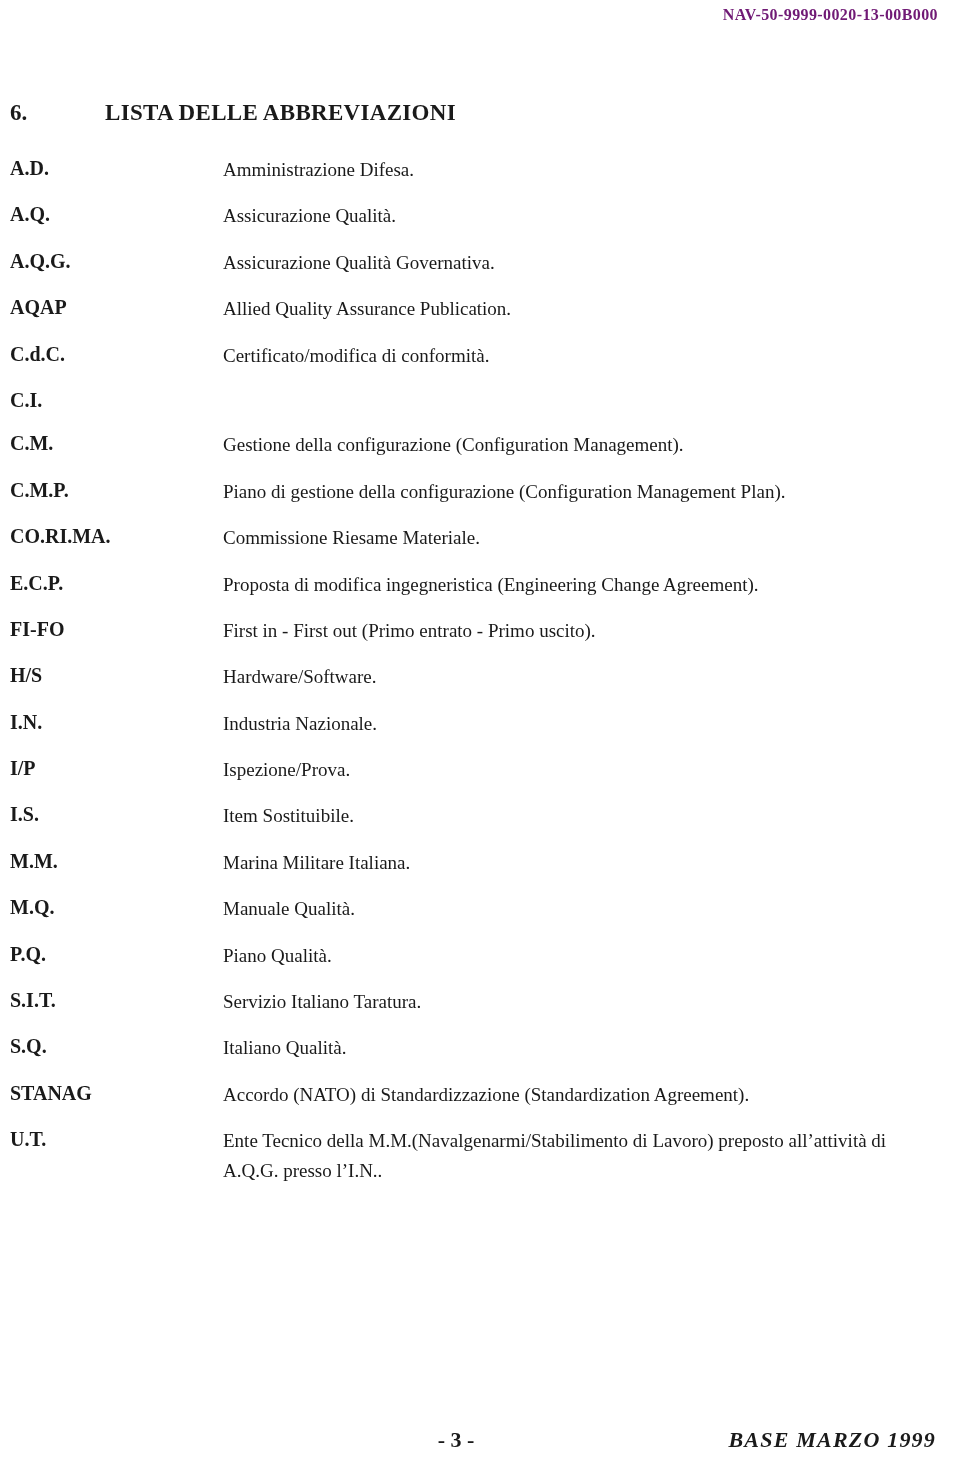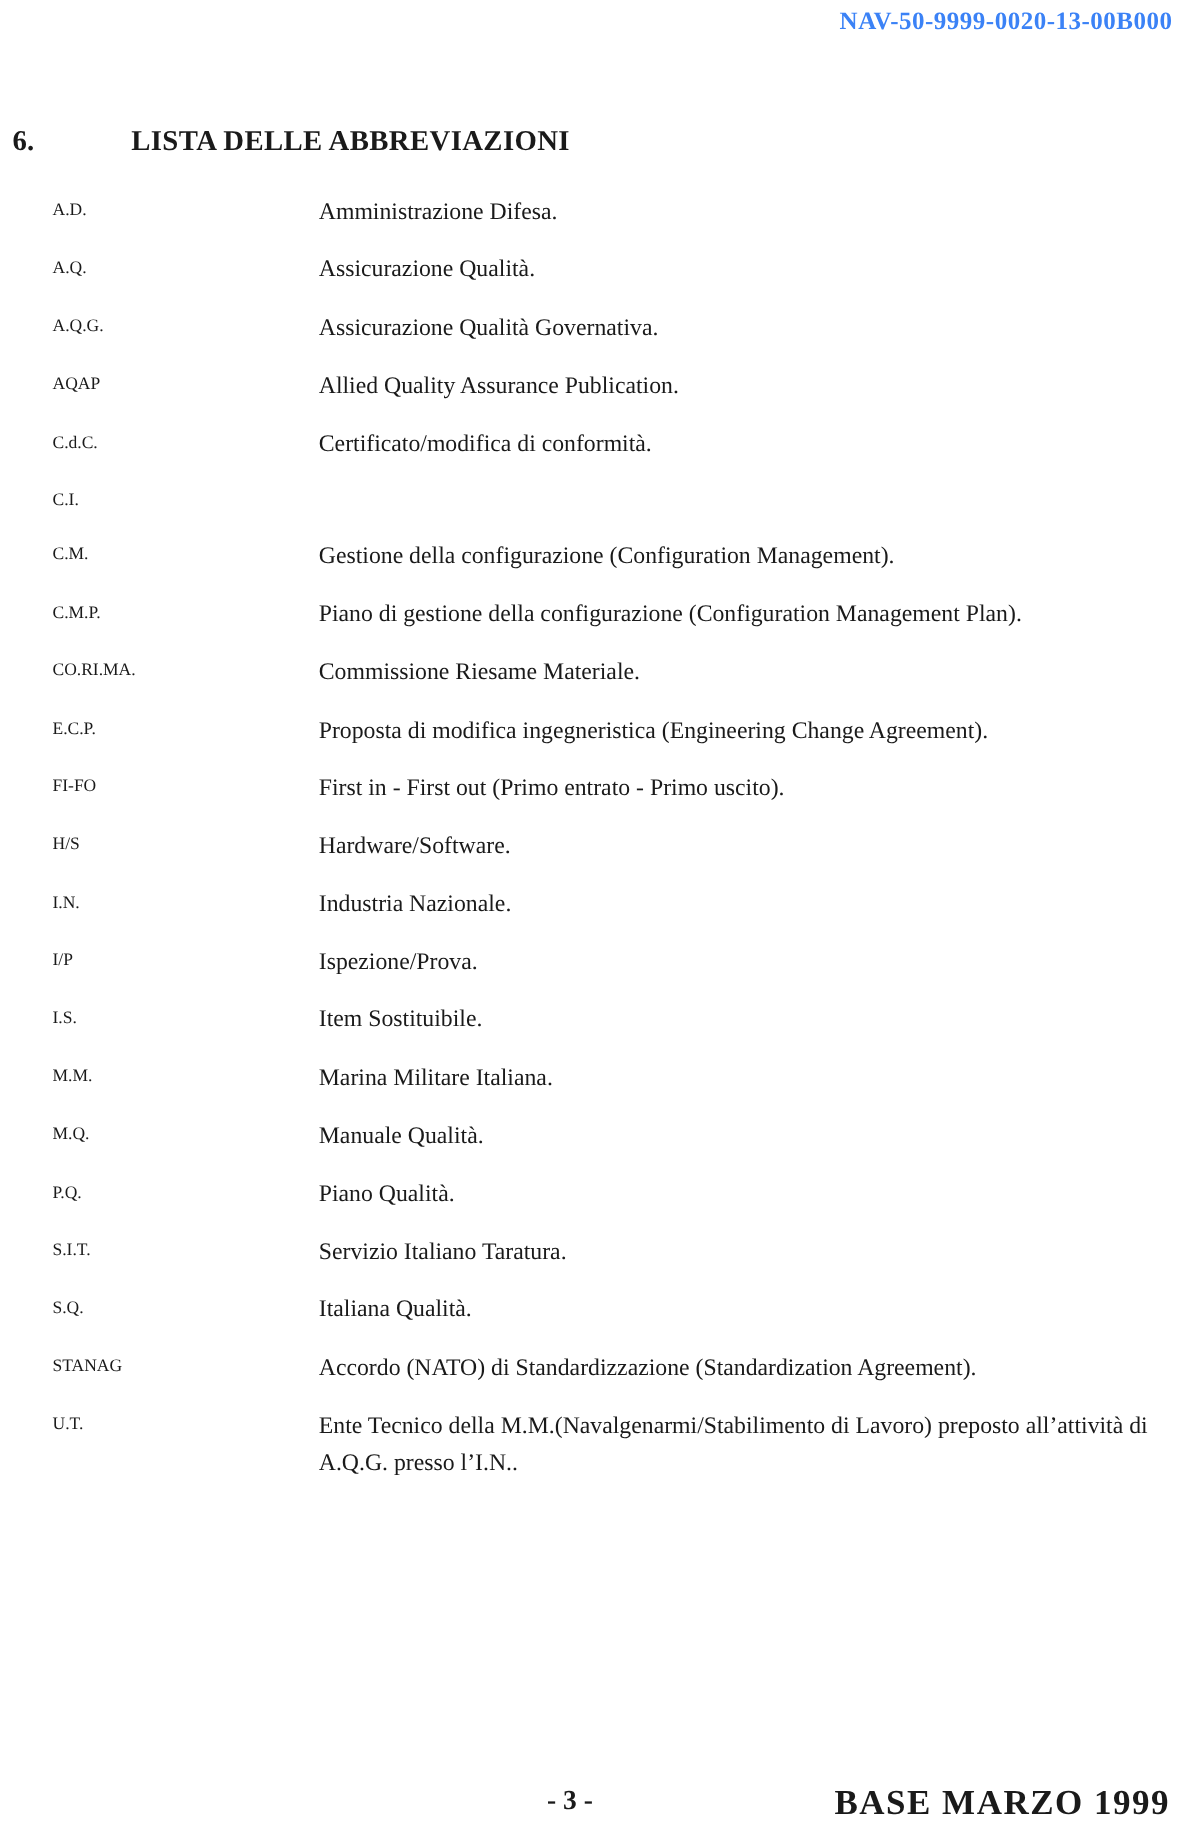--- a/index.html
+++ b/index.html
@@ -20,24 +20,24 @@
     position: absolute;
     inset: 0;
   }
 
   
   .doc-header {
     position: absolute;
     top: 6px;
     right: 22px;
     font-weight: bold;
-    font-size: 20px;
+    font-size: 16px;
     letter-spacing: 0.4px;
     white-space: nowrap;
-    color: #3b82f6;
+    color: #701a75;
   }
 
   
   .section-title-row {
     position: absolute;
     top: 100px;
     left: 10px;
     right: 25px;
     display: flex;
     align-items: baseline;
@@ -62,25 +62,24 @@
     right: 25px;
   }
   .abbr-row {
     display: flex;
     align-items: flex-start;
     margin-bottom: 16.4px;
   }
   .abbr-term {
     flex: 0 0 213px;
     width: 213px;
-    font-weight: normal;
-    font-size: 14px;
+    font-weight: bold;
+    font-size: 20px;
     line-height: 27px;
     white-space: nowrap;
-    margin-left: 32px;
   }
   .abbr-def {
     flex: 1 1 auto;
     font-size: 19px;
     line-height: 30px;
     font-weight: normal;
   }
 
   
   .doc-footer {
@@ -95,23 +94,24 @@
     left: 0;
     width: 912px;
     text-align: center;
     font-weight: bold;
     font-size: 22px;
   }
   .footer-right {
     position: absolute;
     right: 0;
     font-weight: bold;
-    font-size: 28px;
+    font-size: 22px;
     letter-spacing: 1.2px;
     white-space: nowrap;
+    font-style: italic;
   }
 </style>
 </head>
 <body>
 
 <div class="page">
 
   <div class="doc-header">NAV-50-9999-0020-13-00B000</div>
 
   <div class="section-title-row">
@@ -190,21 +190,21 @@
       <div class="abbr-row">
         <span class="abbr-term">P.Q.</span>
         <span class="abbr-def">Piano Qualità.</span>
       </div>
       <div class="abbr-row">
         <span class="abbr-term">S.I.T.</span>
         <span class="abbr-def">Servizio Italiano Taratura.</span>
       </div>
       <div class="abbr-row">
         <span class="abbr-term">S.Q.</span>
-        <span class="abbr-def">Italiana Qualità.</span>
+        <span class="abbr-def">Italiano Qualità.</span>
       </div>
       <div class="abbr-row">
         <span class="abbr-term">STANAG</span>
         <span class="abbr-def">Accordo (NATO) di Standardizzazione (Standardization Agreement).</span>
       </div>
       <div class="abbr-row">
         <span class="abbr-term">U.T.</span>
         <span class="abbr-def">Ente Tecnico della M.M.(Navalgenarmi/Stabilimento di Lavoro) preposto all’attività di A.Q.G. presso l’I.N..</span>
       </div>
     </div>

